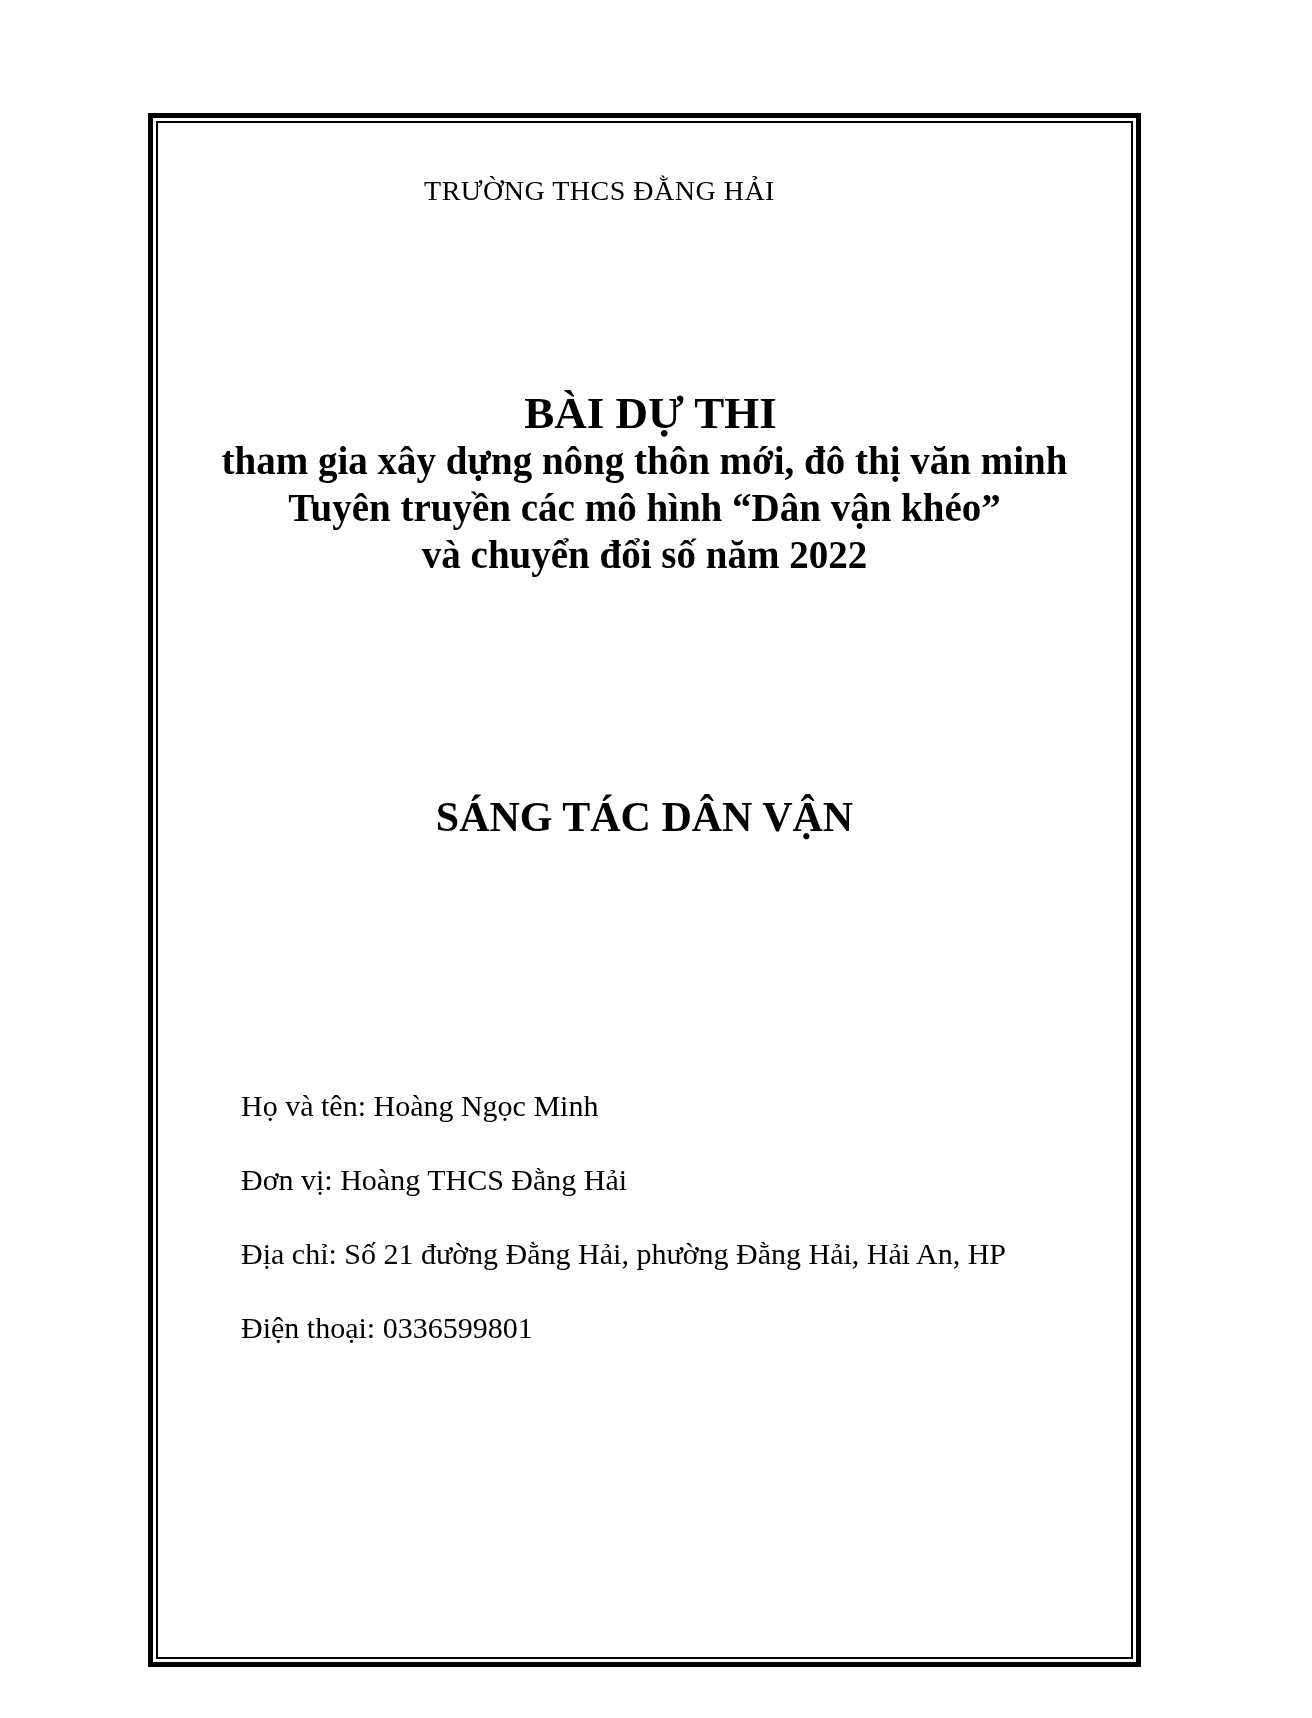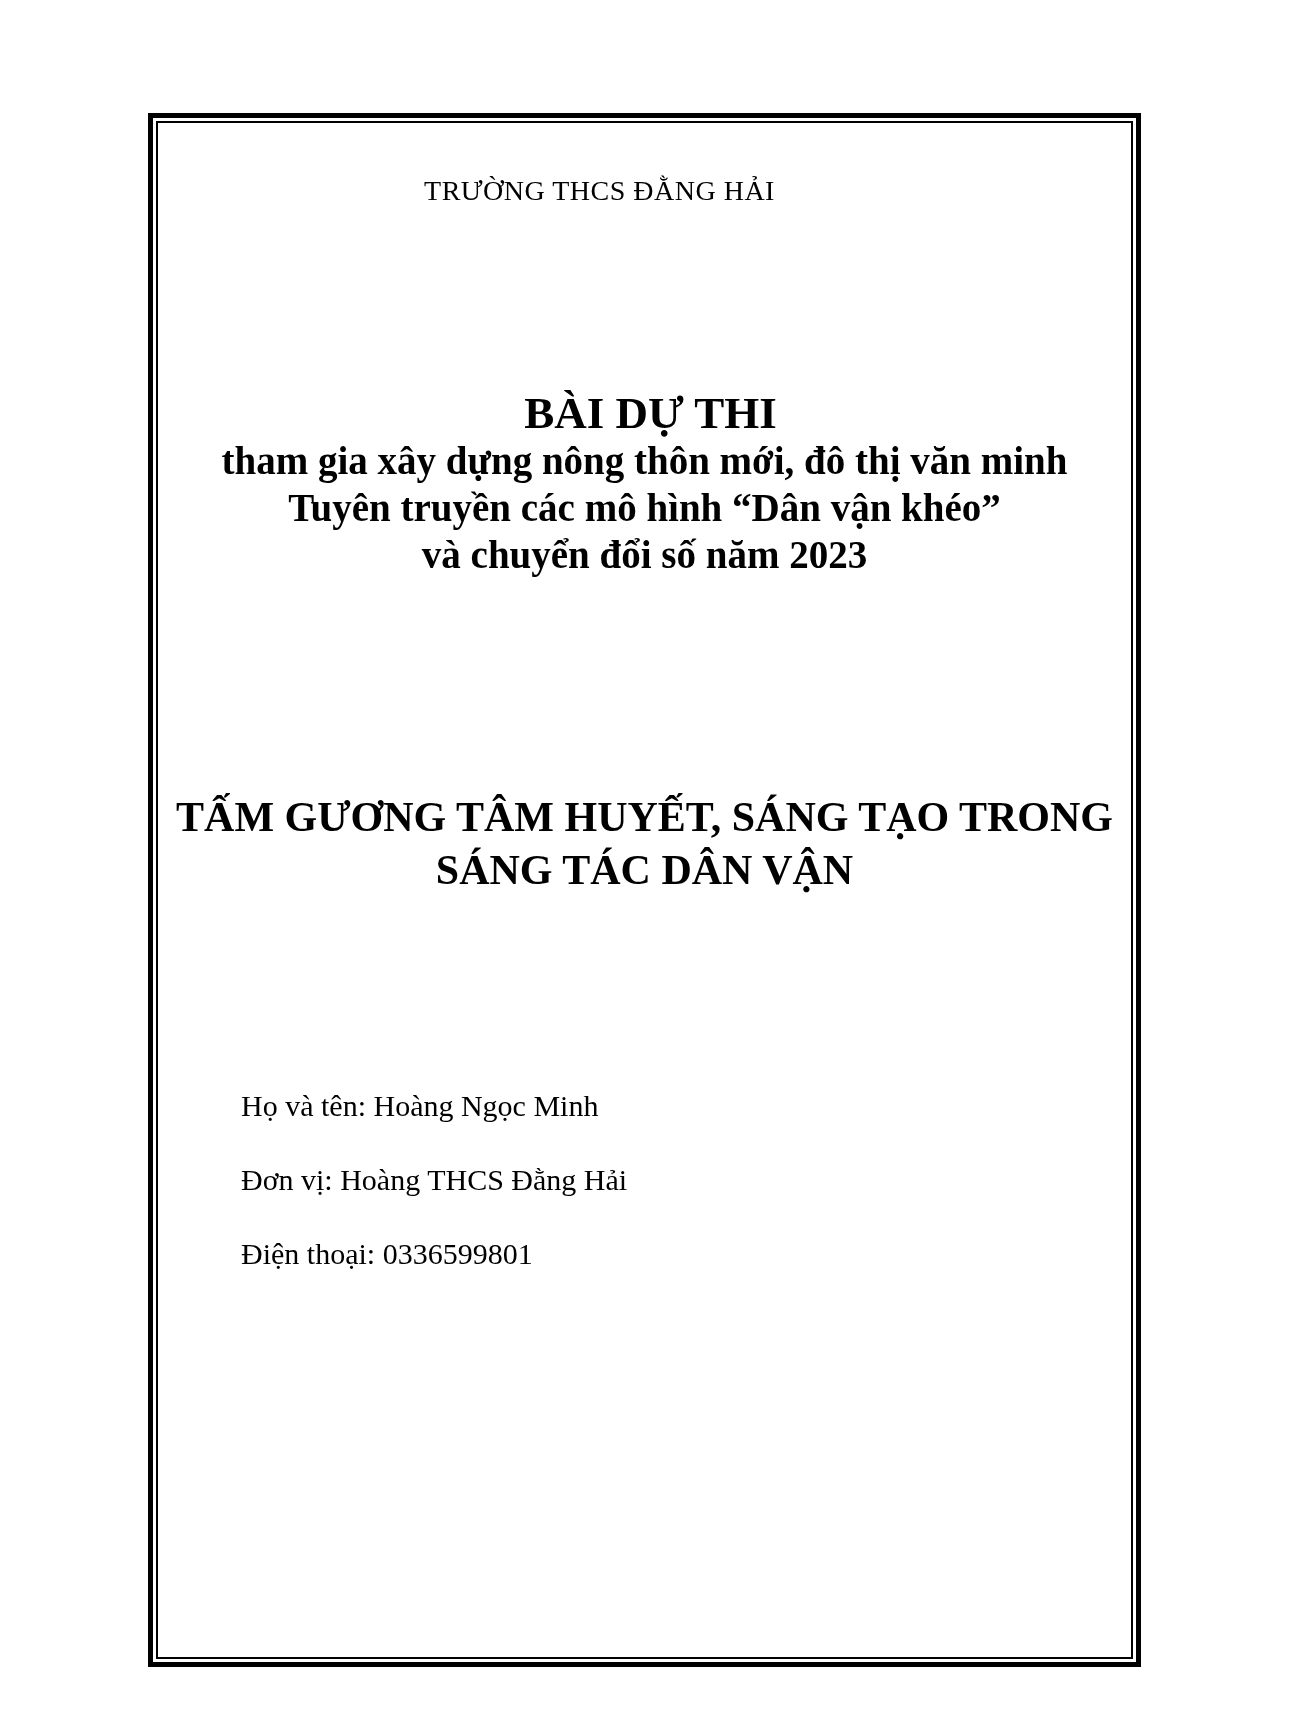--- a/index.html
+++ b/index.html
@@ -99,27 +99,27 @@
 <div class="page">
   <div class="frame">
     <div class="frame-inner"></div>
 
     <div class="school-name">TRƯỜNG THCS ĐẰNG HẢI</div>
 
     <div class="title-block">
       <div class="contest-title">BÀI DỰ THI</div>
       <div class="contest-subtitle">tham gia xây dựng nông thôn mới, đô thị văn minh</div>
       <div class="contest-subtitle">Tuyên truyền các mô hình “Dân vận khéo”</div>
-      <div class="contest-subtitle">và chuyển đổi số năm 2023</div>
+      <div class="contest-subtitle">và chuyển đổi số năm 2022</div>
     </div>
 
     <div class="entry-title-block">
-      <div class="entry-title-line">TẤM GƯƠNG TÂM HUYẾT, SÁNG TẠO TRONG</div>
       <div class="entry-title-line">SÁNG TÁC DÂN VẬN</div>
     </div>
 
     <div class="author-block">
       <p class="author-line">Họ và tên: Hoàng Ngọc Minh</p>
       <p class="author-line">Đơn vị: Hoàng THCS Đằng Hải</p>
+      <p class="author-line">Địa chỉ: Số 21 đường Đằng Hải, phường Đằng Hải, Hải An, HP</p>
       <p class="author-line">Điện thoại: 0336599801</p>
     </div>
   </div>
 </div>
 
 </body></html>

